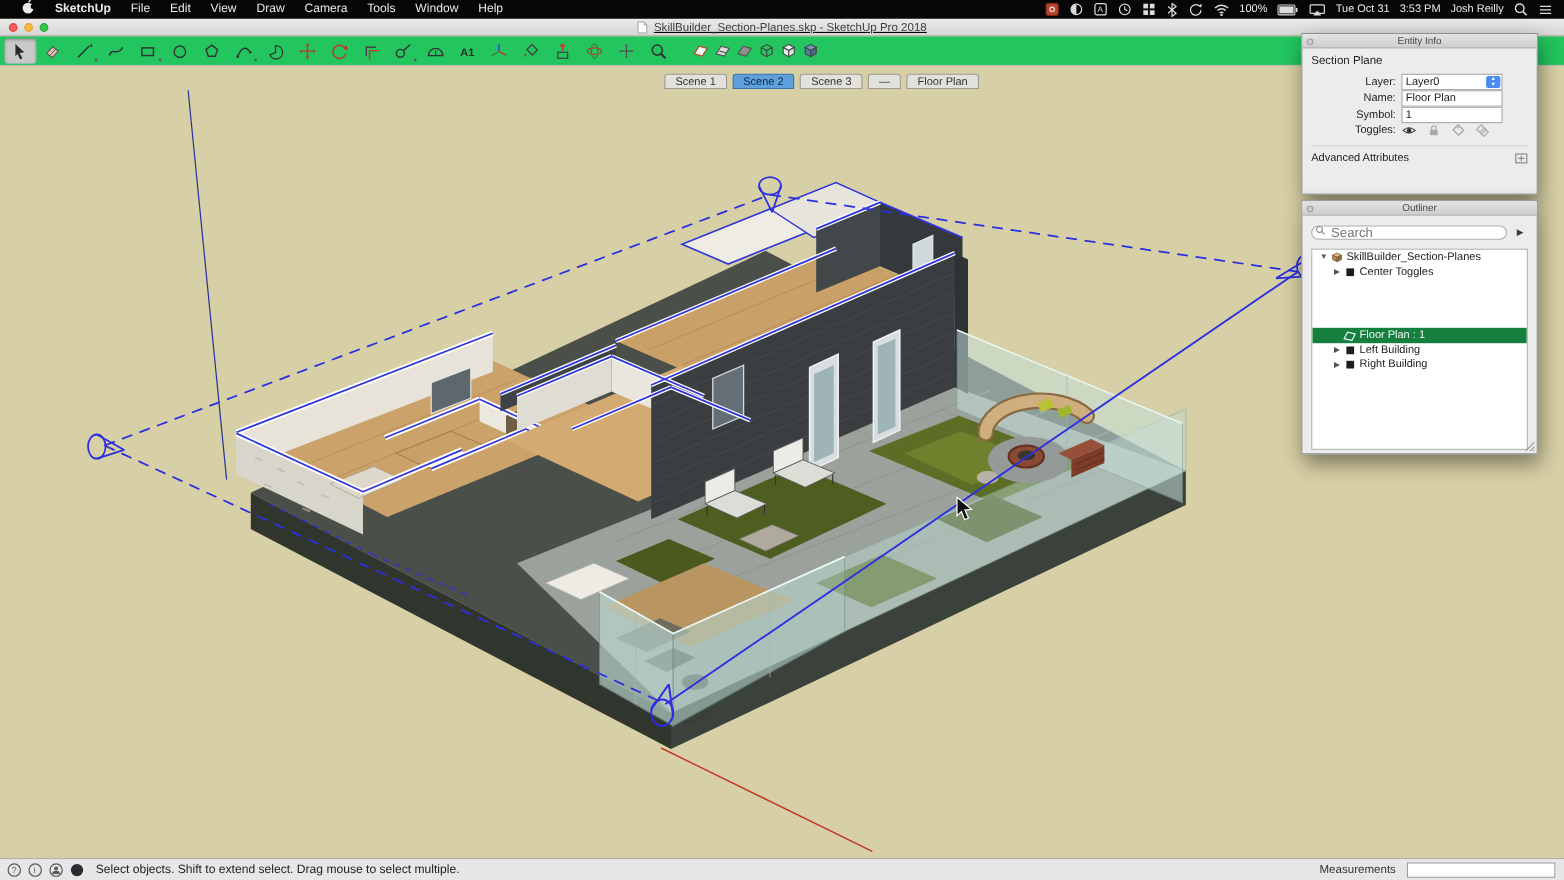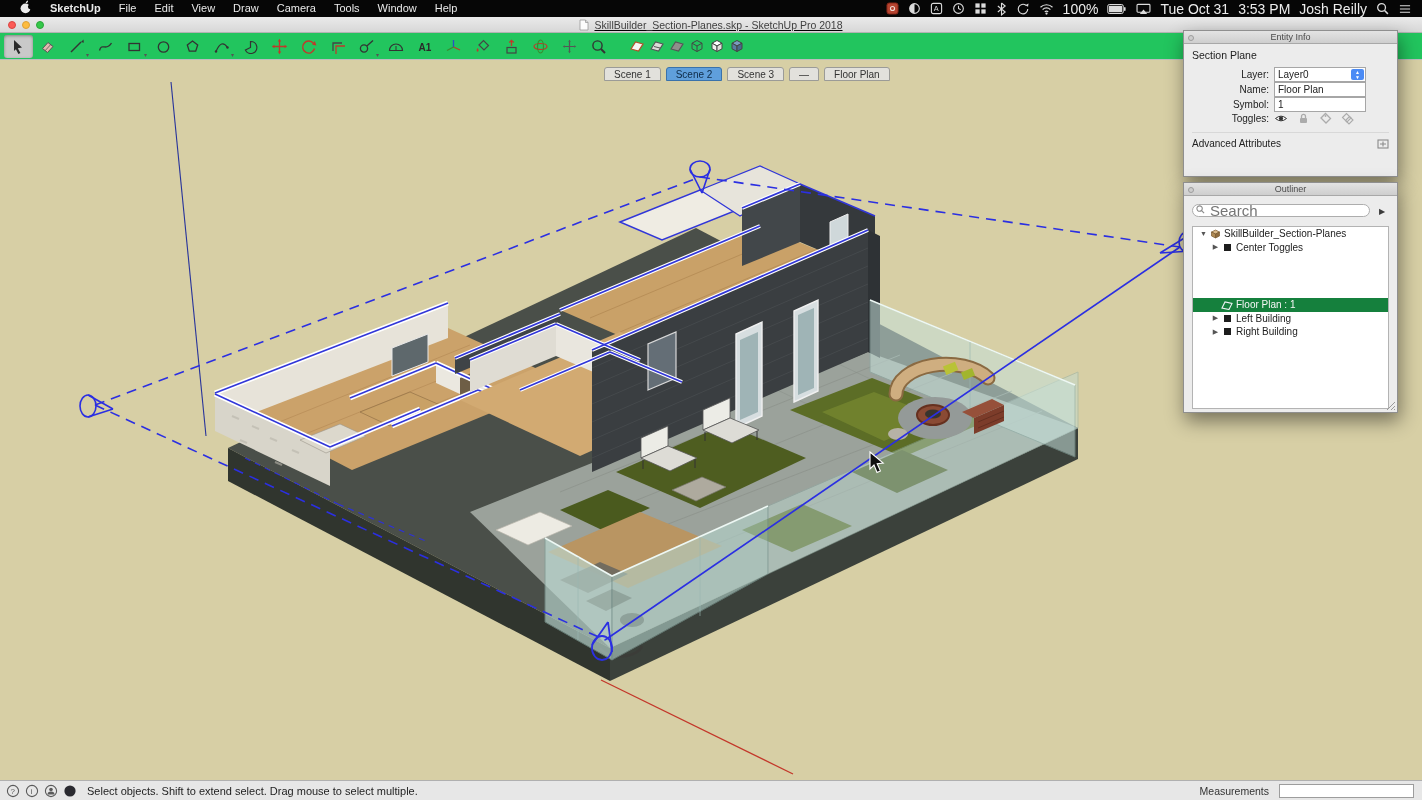--- a/index.html
+++ b/index.html
@@ -7,21 +7,21 @@
     font-family:"Liberation Sans", sans-serif; }
   #app { position:relative; width:1422px; height:800px; background:#d7cfa5; overflow:hidden; }
 
   
   .menubar { position:absolute; top:0; left:0; right:0; height:17px; background:#060606;
     color:#e9e9e9; display:flex; align-items:center; padding:0 10px; font-size:11px; z-index:80; }
   .menubar .mi { padding:0 9px; line-height:17px; cursor:default; }
   .menubar .app-name { font-weight:bold; }
   .mb-right { margin-left:auto; display:flex; align-items:center; gap:9px; }
   .mb-right svg { display:block; }
-  .mb-txt { font-size:14px; color:#ececec; }
+  .mb-txt { font-size:10px; color:#ececec; }
 
   
   .titlebar { position:absolute; top:17px; left:0; right:0; height:16px;
     background:linear-gradient(#eaeaea,#d7d7d7); border-bottom:1px solid #b3b3b3;
     display:flex; align-items:center; z-index:40;text-decoration:underline; }
   .lights { position:absolute; left:8px; top:4px; display:flex; gap:6px; }
   .light { width:8px; height:8px; border-radius:50%; }
   .light.red { background:#fc5b57; border:1px solid #d94542; }
   .light.yellow { background:#fdbc40; border:1px solid #dda037; }
   .light.green { background:#34c84a; border:1px solid #2aa538; }
@@ -72,21 +72,21 @@
     align-items:center; justify-content:center; line-height:4.5px; }
   .toggles { display:flex; gap:9px; align-items:center; }
   .adv-row { display:flex; align-items:center; margin-top:7px; padding-top:5px;
     border-top:1px solid #d8d8d8; font-size:10px; color:#222; }
   .adv-row .spacer { flex:1; }
 
   .ol-body { padding:6px 8px 0 8px; }
   .searchrow { display:flex; align-items:center; gap:5px; }
   .searchwrap { position:relative; flex:1; }
   .searchwrap input { width:100%; height:13px; border:1px solid #adadad; border-radius:7px;
-    background:#fff; font-size:15px; padding:0 4px 0 17px; color:#333;
+    background:#fff; font-size:12px; padding:0 4px 0 17px; color:#333;
     font-family:"Liberation Sans",sans-serif; }
   .searchwrap svg { position:absolute; left:4px; top:2.5px; }
   .filterbtn { width:14px; height:13px; font-size:8px; color:#3a3a3a; display:flex;
     align-items:center; justify-content:center; }
   .tree { margin-top:6px; height:183px; background:#fff; border:1px solid #b3b3b3;
     overflow:hidden; position:relative; }
   .trow { height:13.5px; display:flex; align-items:center; font-size:10px; color:#222;
     padding-left:5px; white-space:nowrap; }
   .trow .tw { width:11px; font-size:7px; color:#555; text-align:center; flex:0 0 auto; }
   .trow .ticon { width:12px; display:flex; justify-content:center; flex:0 0 auto; }

